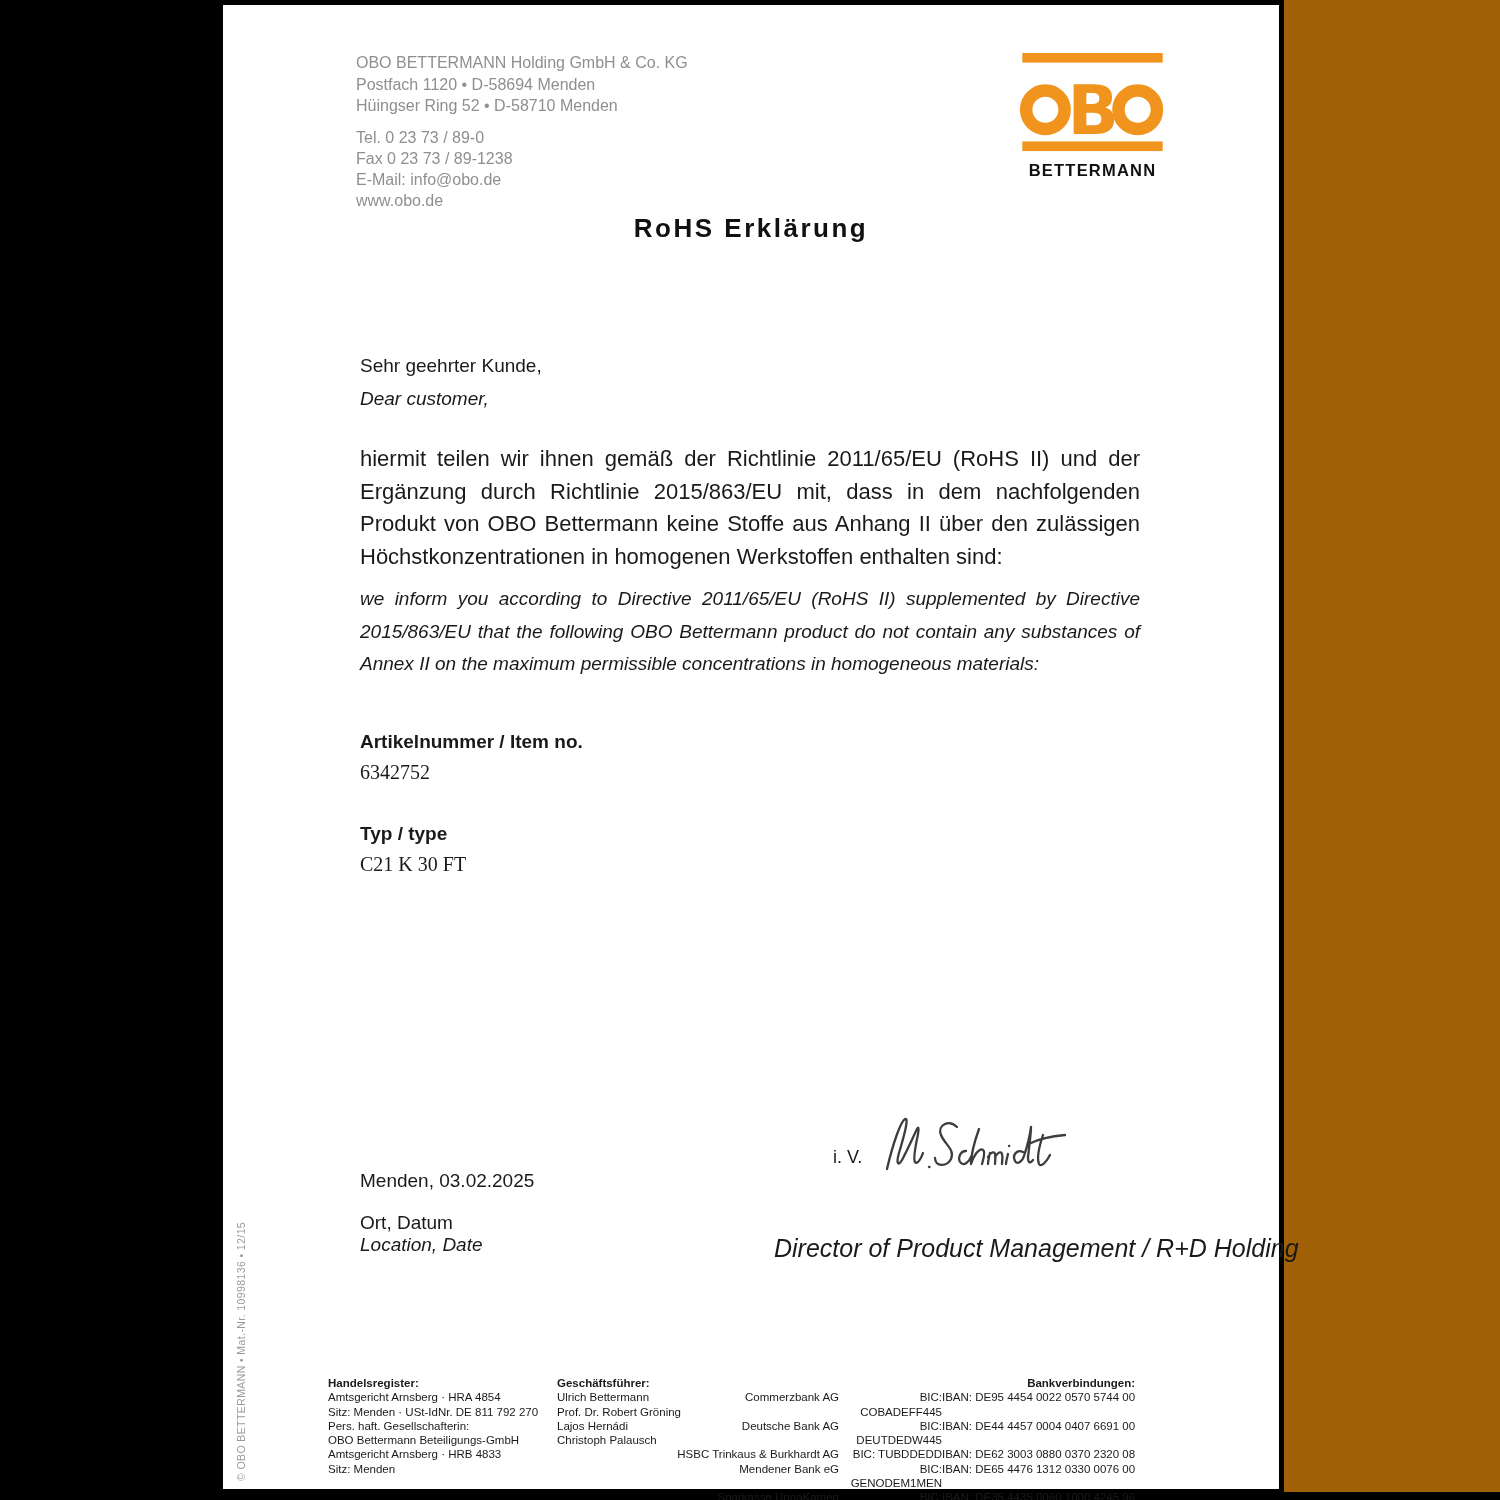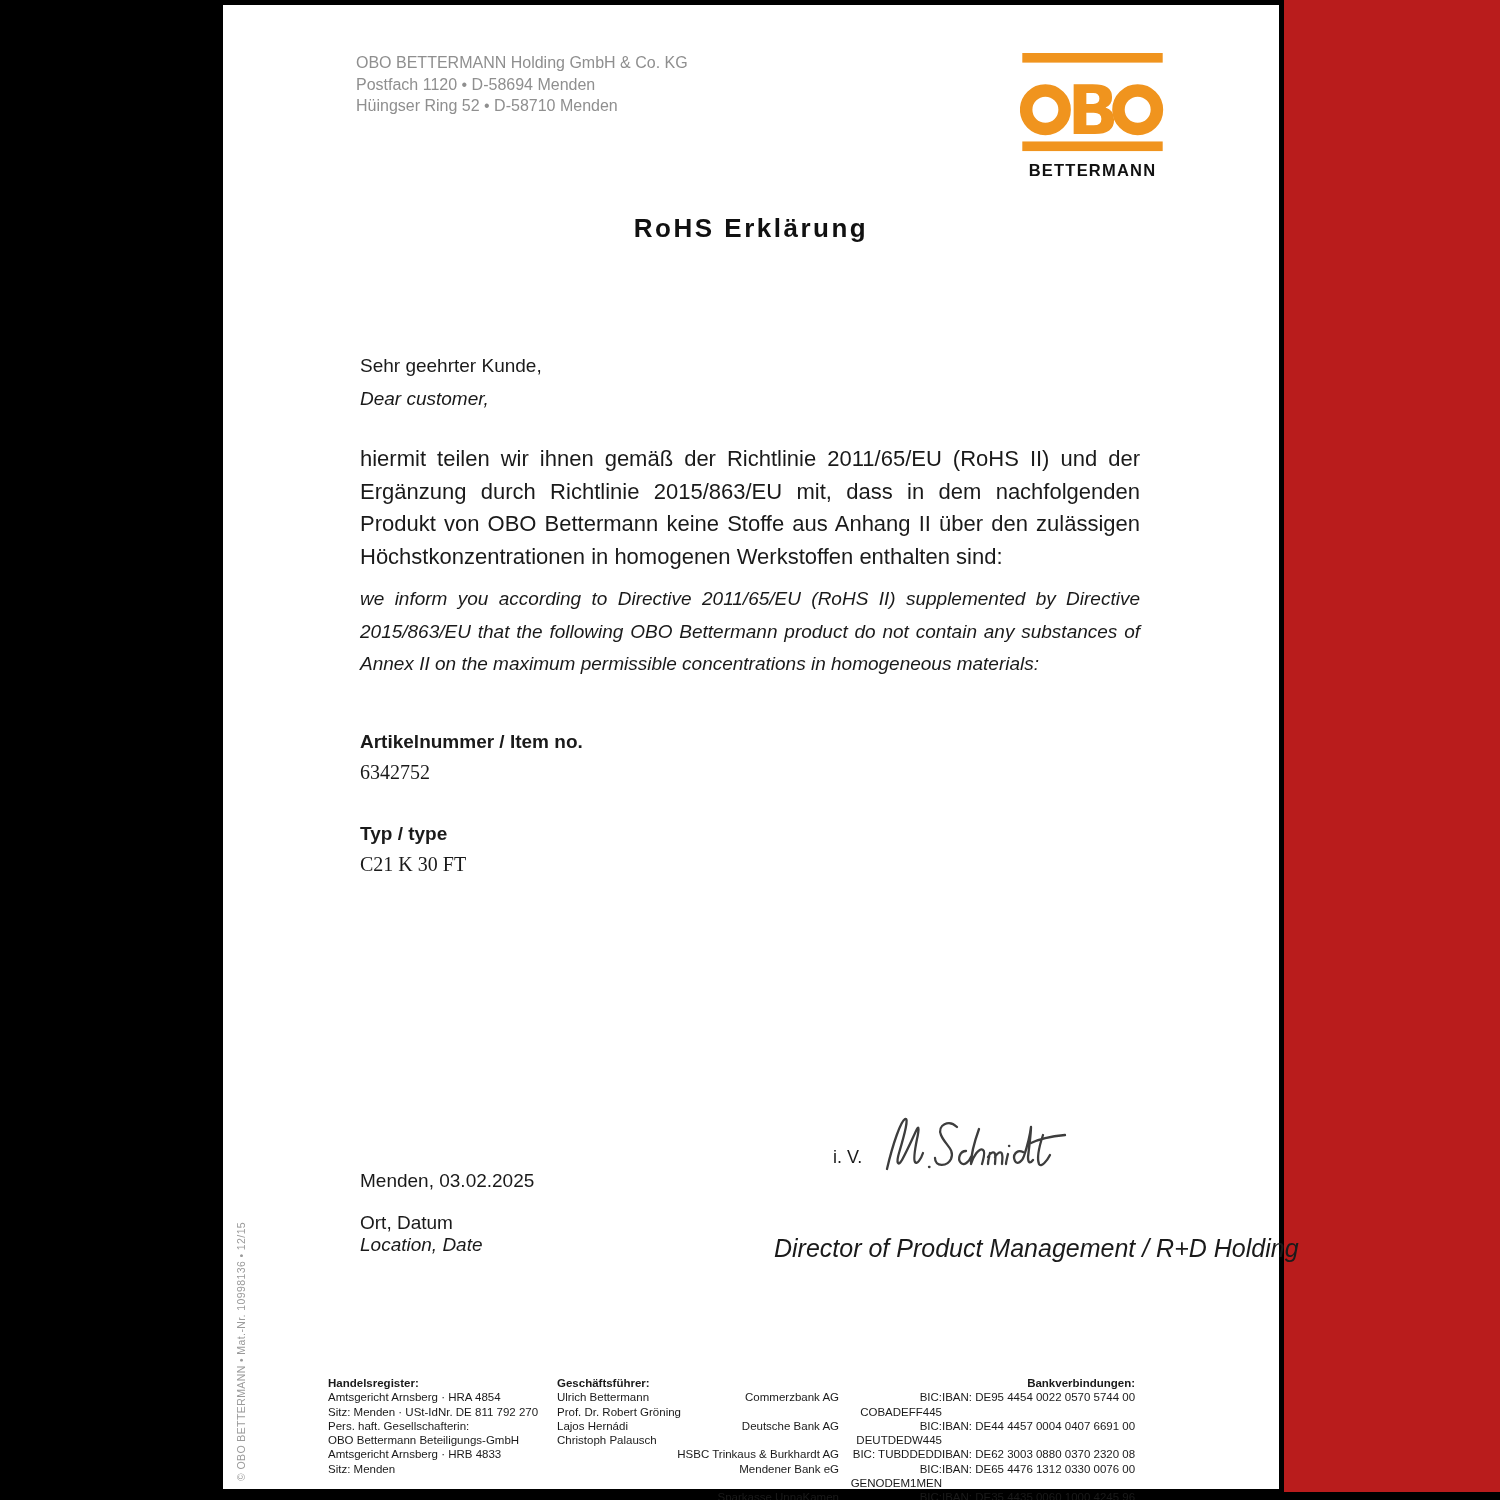--- a/index.html
+++ b/index.html
@@ -1,16 +1,16 @@
 <!DOCTYPE html>
 <html><head>
 <meta charset="utf-8">
 <style>
   html,body{margin:0;padding:0;background:#ffffff;}
-  .canvas{position:relative;width:1500px;height:1500px;background:#b91c1c;overflow:hidden;
+  .canvas{position:relative;width:1500px;height:1500px;background:#a16207;overflow:hidden;
           font-family:"Liberation Sans",sans-serif;color:#1a1a1a;}
   .left-bar{position:absolute;left:0;top:0;width:220px;height:1500px;background:#000;}
   .bottom-bar{position:absolute;left:0;top:1492px;width:1500px;height:8px;background:#000;}
   .page{position:absolute;left:218px;top:0;width:1066px;height:1494px;background:#fff;
         border:5px solid #000;box-sizing:border-box;}
   .abs{position:absolute;}
 
   .sender{left:133px;top:47px;color:#8f8f8f;font-size:16px;line-height:21.5px;}
   .contact{left:133px;top:122px;color:#8f8f8f;font-size:16px;line-height:21px;}
 
@@ -60,20 +60,26 @@
 <div class="canvas">
   <div class="left-bar"></div>
   <div class="bottom-bar"></div>
 
   <div class="page">
 
     <div class="abs sender">
       <div>OBO BETTERMANN Holding GmbH &amp; Co. KG</div>
       <div>Postfach 1120 • D-58694 Menden</div>
       <div>Hüingser Ring 52 • D-58710 Menden</div>
+    </div>
+    <div class="abs contact">
+      <div>Tel. 0 23 73 / 89-0</div>
+      <div>Fax 0 23 73 / 89-1238</div>
+      <div>E-Mail: info@obo.de</div>
+      <div>www.obo.de</div>
     </div>
 
     <div class="abs logo">
       <svg width="145" height="100" viewBox="0 0 150 104">
         <rect x="2" y="0" width="146" height="10" fill="#F0941E"></rect>
         <circle cx="26" cy="59" r="20" fill="none" stroke="#F0941E" stroke-width="13"></circle>
         <text x="49" y="84" font-family="DejaVu Sans, sans-serif" font-size="70" font-weight="bold" fill="#F0941E">B</text>
         <circle cx="122" cy="59" r="20" fill="none" stroke="#F0941E" stroke-width="13"></circle>
         <rect x="2" y="92" width="146" height="10" fill="#F0941E"></rect>
       </svg>

